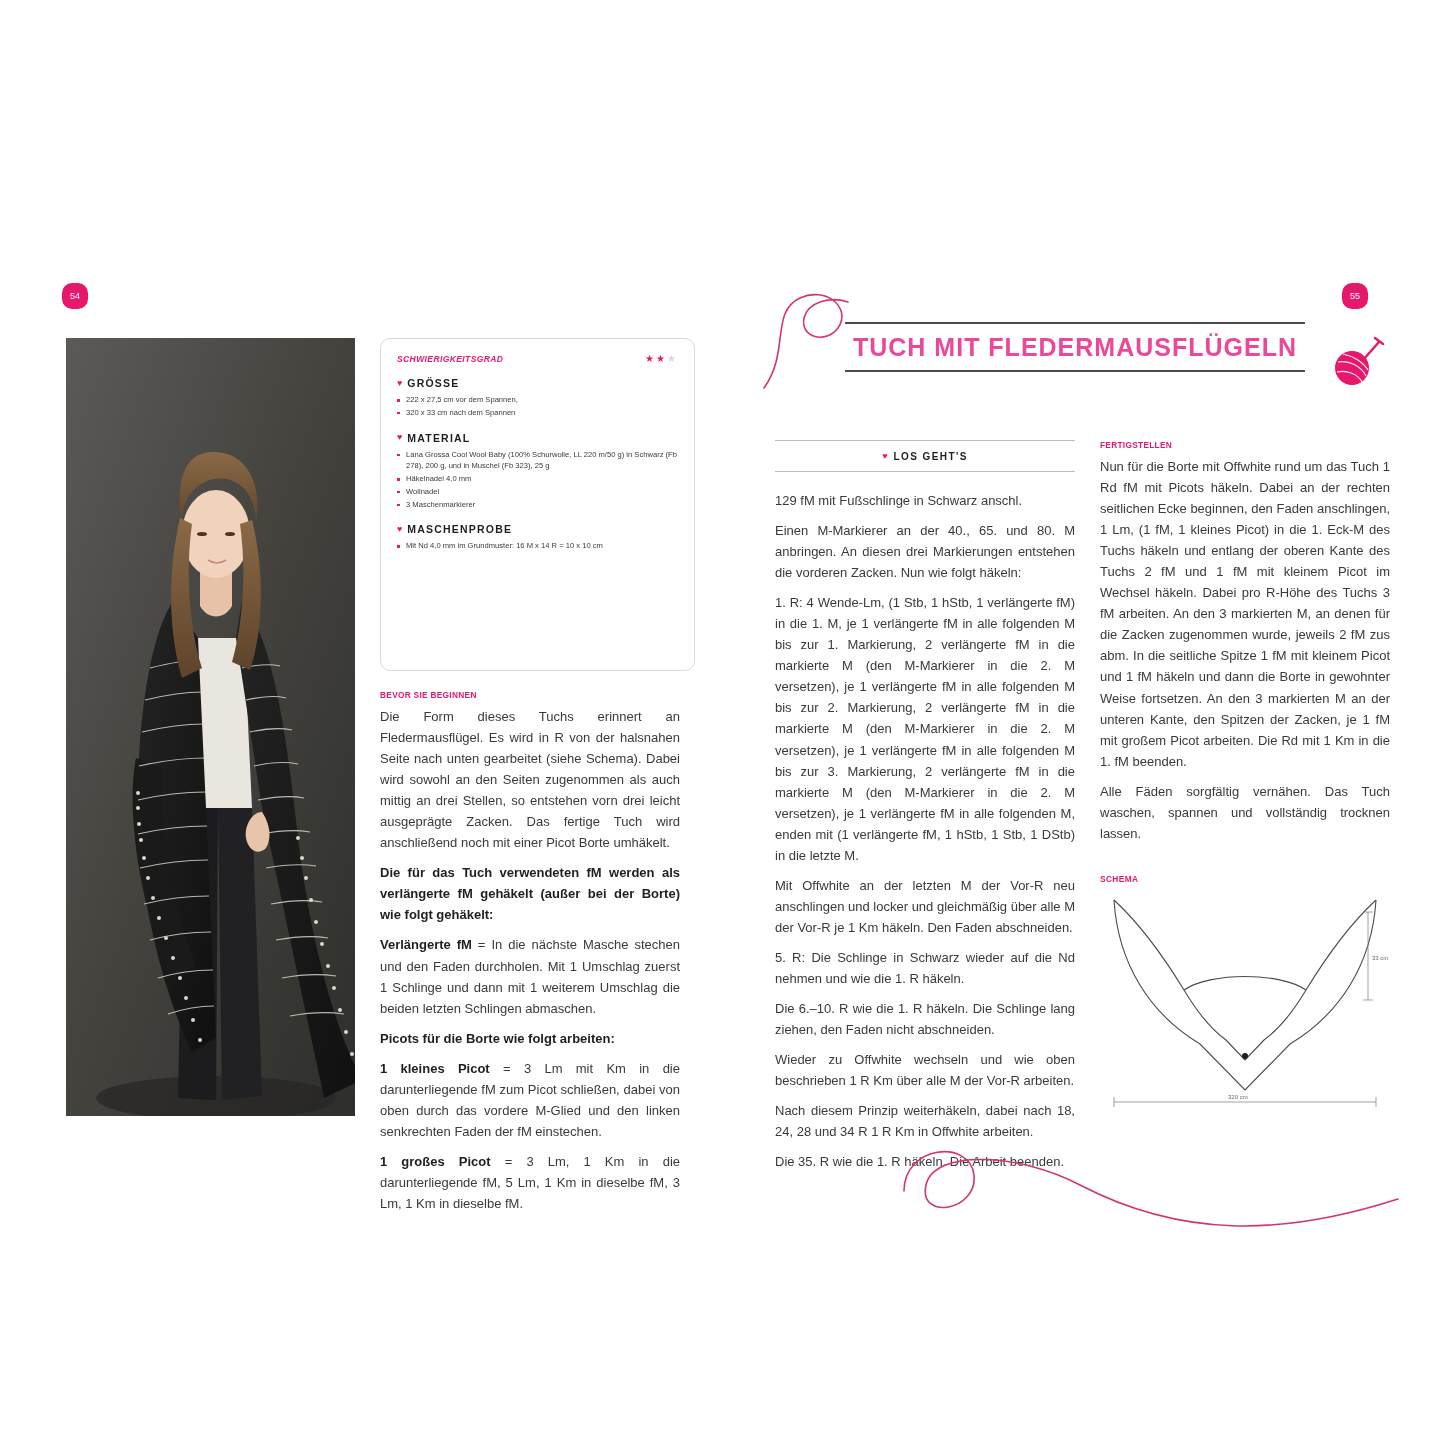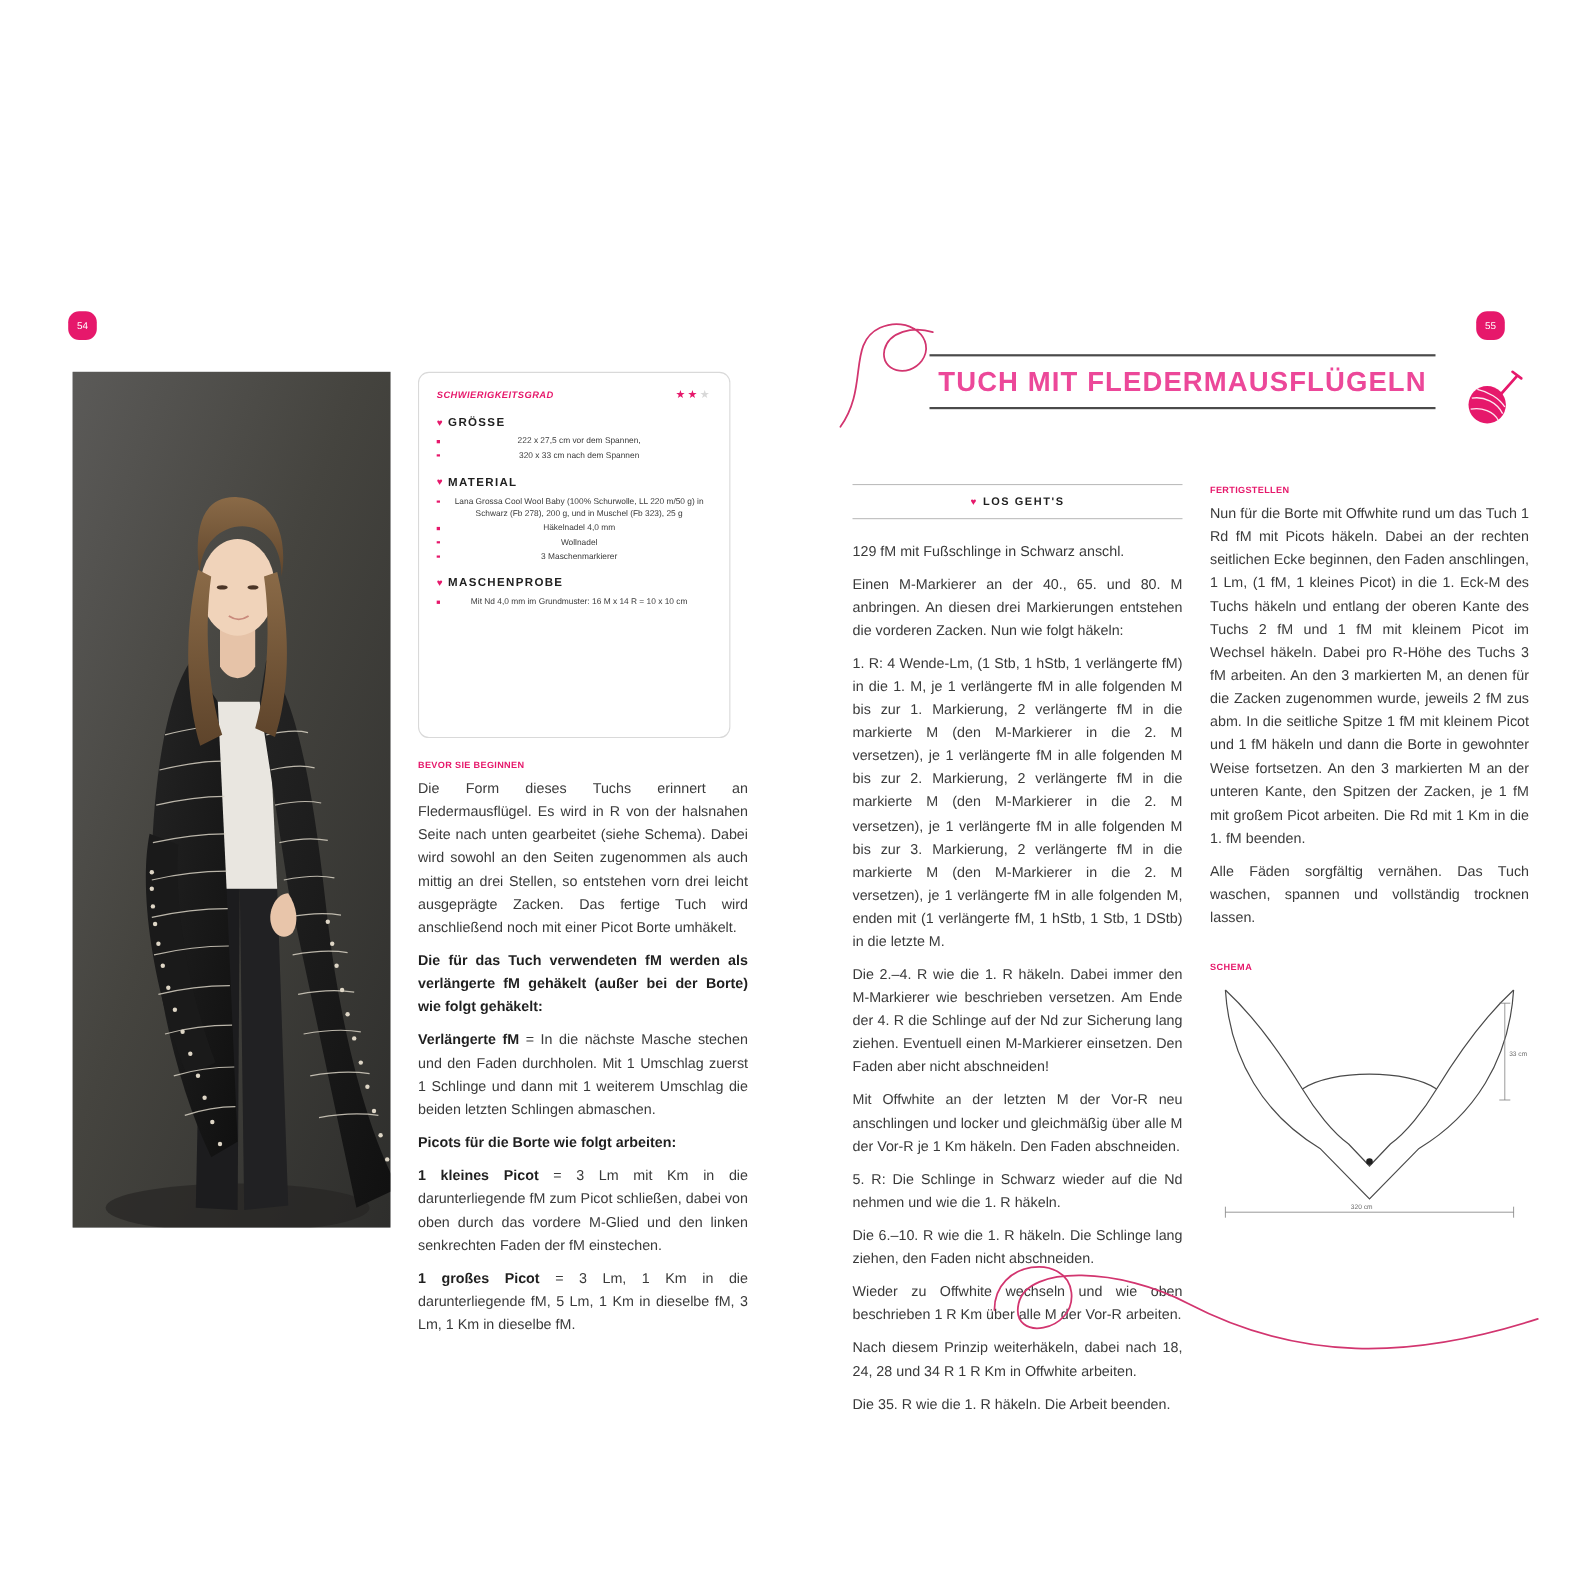--- a/index.html
+++ b/index.html
@@ -33,21 +33,21 @@
     left:66px;top:338px;
     width:289px;height:778px;
     background:#4a4a4a;
     overflow:hidden;
   }
   .photo svg{display:block;}
 
   .infobox{
     position:absolute;
     left:380px;top:338px;
-    width:284px;height:333px;
+    width:315px;height:333px;
     border:1px solid #d9d9d9;
     border-radius:10px;
     box-sizing:border-box;
     padding:14px 16px;
   }
   .diffrow{
     display:flex;align-items:center;justify-content:space-between;
   }
   .difflabel{
     color:#e6186b;
@@ -62,21 +62,21 @@
     display:flex;align-items:center;gap:5px;
     margin-top:13px;margin-bottom:5px;
   }
   .heart{color:#e6186b;font-size:9px;line-height:1;}
   .secttitle{
     font-size:10.5px;
     letter-spacing:1.2px;
     font-weight:bold;
     color:#1f1f1f;
   }
-  .bullets{margin:0;padding:0;list-style:none;text-align:center;}
+  .bullets{margin:0;padding:0;list-style:none;}
   .bullets li{
     position:relative;
     font-size:7.6px;
     line-height:1.55;
     color:#3a3a3a;
     padding-left:9px;
     margin-bottom:1px;
   }
   .bullets li:before{
     content:"";
@@ -348,21 +348,20 @@
   </div>
 
   <div class="colA">
     <div class="losgehts">
       <span class="heart">♥</span>
       <span class="lbl">LOS GEHT'S</span>
     </div>
     <p class="body">129 fM mit Fußschlinge in Schwarz anschl.</p>
     <p class="body">Einen M-Markierer an der 40., 65. und 80. M anbringen. An diesen drei Markierungen entstehen die vorderen Zacken. Nun wie folgt häkeln:</p>
     <p class="body">1. R: 4 Wende-Lm, (1 Stb, 1 hStb, 1 verlängerte fM) in die 1. M, je 1 verlängerte fM in alle folgenden M bis zur 1. Markierung, 2 verlängerte fM in die markierte M (den M-Markierer in die 2. M versetzen), je 1 verlängerte fM in alle folgenden M bis zur 2. Markierung, 2 verlängerte fM in die markierte M (den M-Markierer in die 2. M versetzen), je 1 verlängerte fM in alle folgenden M bis zur 3. Markierung, 2 verlängerte fM in die markierte M (den M-Markierer in die 2. M versetzen), je 1 verlängerte fM in alle folgenden M, enden mit (1 verlängerte fM, 1 hStb, 1 Stb, 1 DStb) in die letzte M.</p>
-    <p class="body">Die 2.–4. R wie die 1. R häkeln. Dabei immer den M-Markierer wie beschrieben versetzen. Am Ende der 4. R die Schlinge auf der Nd zur Sicherung lang ziehen. Eventuell einen M-Markierer einsetzen. Den Faden aber nicht abschneiden!</p>
     <p class="body">Mit Offwhite an der letzten M der Vor-R neu anschlingen und locker und gleichmäßig über alle M der Vor-R je 1 Km häkeln. Den Faden abschneiden.</p>
     <p class="body">5. R: Die Schlinge in Schwarz wieder auf die Nd nehmen und wie die 1. R häkeln.</p>
     <p class="body">Die 6.–10. R wie die 1. R häkeln. Die Schlinge lang ziehen, den Faden nicht abschneiden.</p>
     <p class="body">Wieder zu Offwhite wechseln und wie oben beschrieben 1 R Km über alle M der Vor-R arbeiten.</p>
     <p class="body">Nach diesem Prinzip weiterhäkeln, dabei nach 18, 24, 28 und 34 R 1 R Km in Offwhite arbeiten.</p>
     <p class="body">Die 35. R wie die 1. R häkeln. Die Arbeit beenden.</p>
   </div>
 
   <div class="colB">
     <div class="pinkhead">FERTIGSTELLEN</div>

